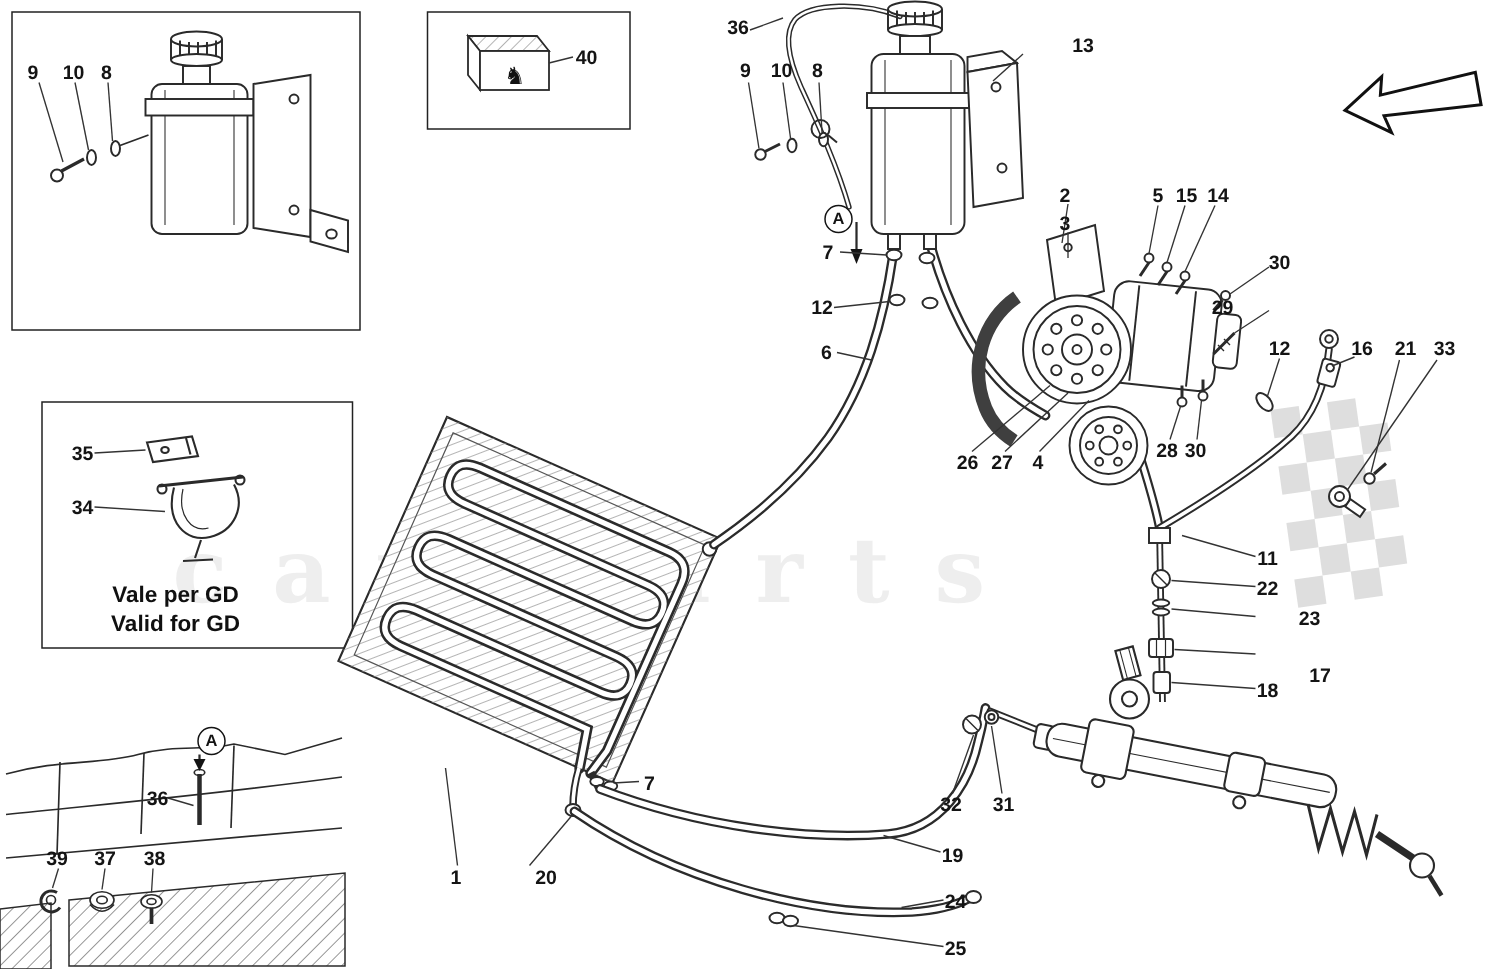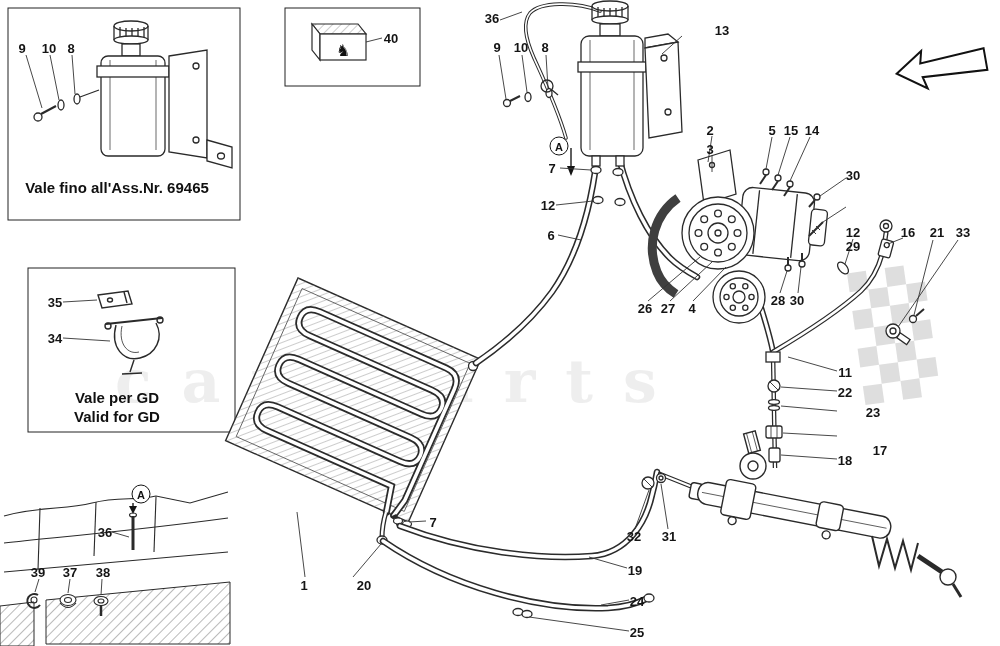--- a/index.html
+++ b/index.html
@@ -339,41 +339,40 @@
       <line x1="305" y1="577" x2="297" y2="512"></line>
       <line x1="353" y1="577" x2="381" y2="544"></line>
       <line x1="635" y1="529" x2="649" y2="490"></line>
       <line x1="668" y1="529" x2="661" y2="484"></line>
       <line x1="627" y1="568" x2="589" y2="557"></line>
       <line x1="629" y1="600" x2="601" y2="605"></line>
       <line x1="629" y1="631" x2="529" y2="617"></line>
     </g>
   </svg>
 
-  <div class="caption" style="left:117px;top:187px">Vale fino all'Ass.Nr. 69465</div>
   <div class="caption" style="left:117px;top:397px">Vale per GD</div>
   <div class="caption" style="left:117px;top:416px">Valid for GD</div>
 
   <div class="layer" id="callout-layer">
       <span class="callout" style="left: 22px; top: 48px;">9</span>
       <span class="callout" style="left: 49px; top: 48px;">10</span>
       <span class="callout" style="left: 71px; top: 48px;">8</span>
       <span class="callout" style="left: 391px; top: 38px;">40</span>
       <span class="callout" style="left: 492px; top: 18px;">36</span>
       <span class="callout" style="left: 497px; top: 47px;">9</span>
       <span class="callout" style="left: 521px; top: 47px;">10</span>
       <span class="callout" style="left: 545px; top: 47px;">8</span>
       <span class="callout" style="left: 722px; top: 30px;">13</span>
       <span class="callout" style="left: 710px; top: 130px;">2</span>
       <span class="callout" style="left: 710px; top: 149px;">3</span>
       <span class="callout" style="left: 772px; top: 130px;">5</span>
       <span class="callout" style="left: 791px; top: 130px;">15</span>
       <span class="callout" style="left: 812px; top: 130px;">14</span>
       <span class="callout" style="left: 853px; top: 175px;">30</span>
-      <span class="callout" style="left: 853px; top: 205px; margin-top: 41px;">29</span>
+      <span class="callout" style="left: 815px; top: 205px;">29</span>
       <span class="callout" style="left: 853px; top: 232px;">12</span>
       <span class="callout" style="left: 908px; top: 232px;">16</span>
       <span class="callout" style="left: 937px; top: 232px;">21</span>
       <span class="callout" style="left: 963px; top: 232px;">33</span>
       <span class="callout" style="left: 552px; top: 168px;">7</span>
       <span class="callout" style="left: 548px; top: 205px;">12</span>
       <span class="callout" style="left: 551px; top: 235px;">6</span>
       <span class="callout" style="left: 645px; top: 308px;">26</span>
       <span class="callout" style="left: 668px; top: 308px;">27</span>
       <span class="callout" style="left: 692px; top: 308px;">4</span>

